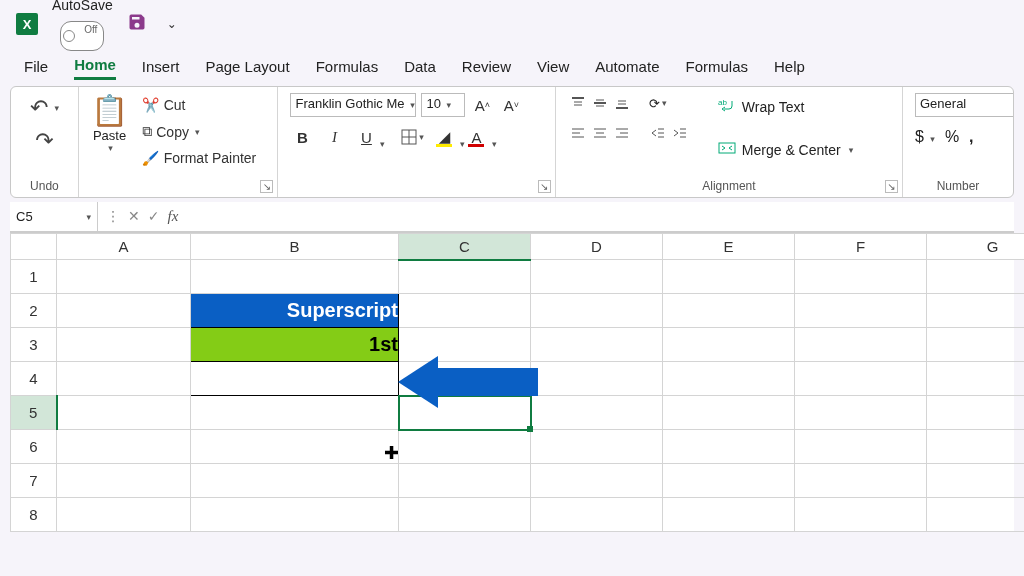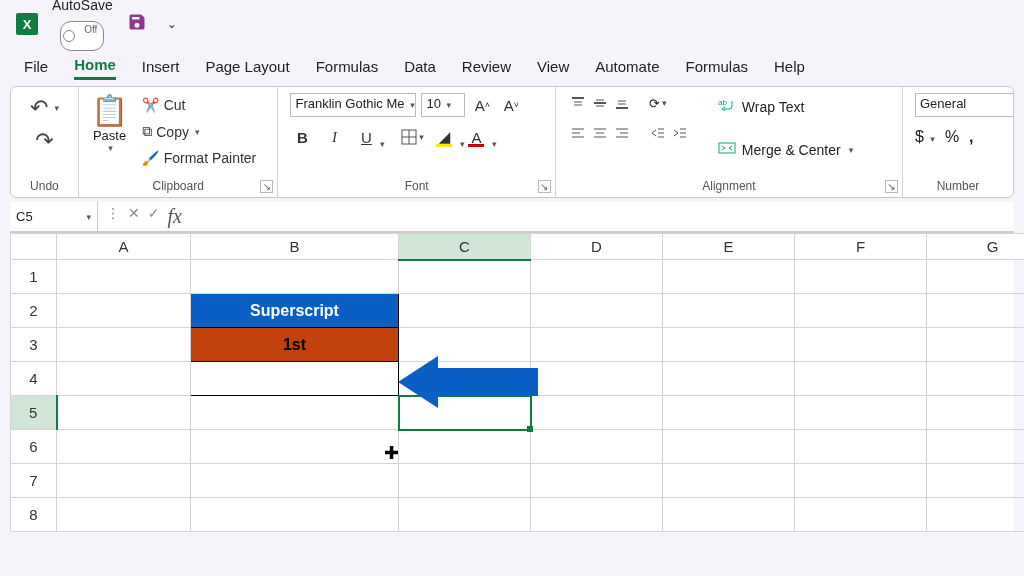--- a/index.html
+++ b/index.html
@@ -74,48 +74,48 @@
   .align-icn svg { display:block; }
   .wrap-merge { display:flex; flex-direction:column; gap:8px; margin-top:4px;}
   .wrap-item { display:flex; align-items:center; gap:6px; font-size:14px; cursor:pointer;}
   .num-select { width: 108px; }
   .num-row { display:flex; gap:10px; margin-top:8px; font-size:16px; }
 
   
   .fbar { display:flex; align-items:center; height:30px; background:#fff; border-bottom:1px solid #ccc; margin:4px 10px 0 10px;}
   .namebox { width: 88px; padding:0 6px; font-size:13px; border-right:1px solid #ccc; height:100%; display:flex; align-items:center; justify-content:space-between;}
   .fbar-icons { display:flex; gap:8px; padding:0 8px; color:#888; font-size:14px;}
-  .fx { font-style: italic; font-family: 'Times New Roman', serif; font-size:20px; color:#555;}
+  .fx { font-style: italic; font-family: 'Times New Roman', serif; font-size:15px; color:#555;}
   .formula-input { flex:1; height:100%; border:none; outline:none; padding:0 6px; font-size:13px;}
 
   
   .gridwrap { margin: 0 10px; background:#fff; border-top:1px solid #ccc; }
   .sheet { border-collapse: collapse; table-layout: fixed; width: 1000px;}
   .sheet th, .sheet td { border: 1px solid #d4d4d4; }
   .colhead th { height:26px; font-weight:normal; font-size:15px; background:#fff; color:#333;}
   .corner { width:46px; background:#f0f0f0; border-right:1px solid #ccc; border-bottom:1px solid #ccc;}
   .colhead th.sel { background:#d2e6d8; border-bottom:2px solid #107c41;}
   .rowhead { width:46px; text-align:center; font-size:15px; background:#fff; color:#333; font-weight:normal;}
   .rowhead.sel { background:#d2e6d8; border-right:2px solid #107c41;}
   .rowh { height:34px; }
-  .sheet td { height:18px; font-size:16px; position:relative;}
+  .sheet td { height:18px; font-size:20px; position:relative;text-align:right;}
   .colA { width: 134px;}
   .colB { width: 208px;}
   .colC { width: 132px;}
   .colD { width: 132px;}
   .colE { width: 132px;}
   .colF { width: 132px;}
   .colG { width: 132px;}
 
   .cell-header {
     background:#0a5fc4; color:#fff; font-weight:bold; font-size:20px; text-align:center;
     border:1px solid #000 !important;
   }
   .cell-val {
-    background:#c2410c; color:#000; font-weight:bold; font-size:20px; text-align:center;
+    background:#84cc16; color:#000; font-weight:bold; font-size:20px; text-align:center;
     border:1px solid #000 !important;
   }
   .cell-emptybox { border:1px solid #000 !important;}
 
   .sel-cell { outline:2px solid #107c41; outline-offset:-1px; }
   .sel-handle { position:absolute; right:-3px; bottom:-3px; width:6px; height:6px; background:#107c41; }
 
   
   .arrow {
     position:absolute; left: 398px; top: 356px; z-index: 5;
@@ -200,21 +200,20 @@
             <span>⧉</span>
             <span>Copy</span>
             <span class="chev">▾</span>
           </div>
         <div class="btn-small">
             <span>🖌️</span>
             <span>Format Painter</span>
           </div>
       </div>
     </div>
-    <div class="group-label">Clipboard</div>
     <span class="dlg-launch">↘</span>
   </div>
 
   <div class="group" style="width:278px;">
     <div class="group-body vstack" style="gap:8px;">
       <div class="hstack">
         <div class="bordered-select font-name"><span>Franklin Gothic Me</span> <span class="chev">▾</span></div>
         <div class="bordered-select font-size"><span>10</span> <span class="chev">▾</span></div>
         <span class="iconbtn">A<sup style="font-size:9px;">˄</sup></span>
         <span class="iconbtn">A<sup style="font-size:9px;">˅</sup></span>
@@ -233,21 +232,20 @@
             <span class="chev">▾</span>
           </span>
         <span class="iconbtn">
             <span>◢</span>
             <span class="color-strip" style="background:#ffeb00"></span>
             <span class="chev" style="position:absolute;right:-8px;bottom:0">▾</span>
           </span>
         <span class="iconbtn">A<span class="color-strip" style="background:#d00000"></span><span class="chev" style="position:absolute;right:-8px;bottom:0">▾</span></span>
       </div>
     </div>
-    <div class="group-label">Font</div>
     <span class="dlg-launch">↘</span>
   </div>
 
   <div class="group" style="width:348px;">
     <div class="group-body">
       <div class="vstack" style="gap:10px;">
         <div class="alignrow">
           <span class="align-icn">
               <svg width="16" height="16">
                 <line x1="2" y1="3" x2="14" y2="3" stroke="#555" stroke-width="2"></line>

